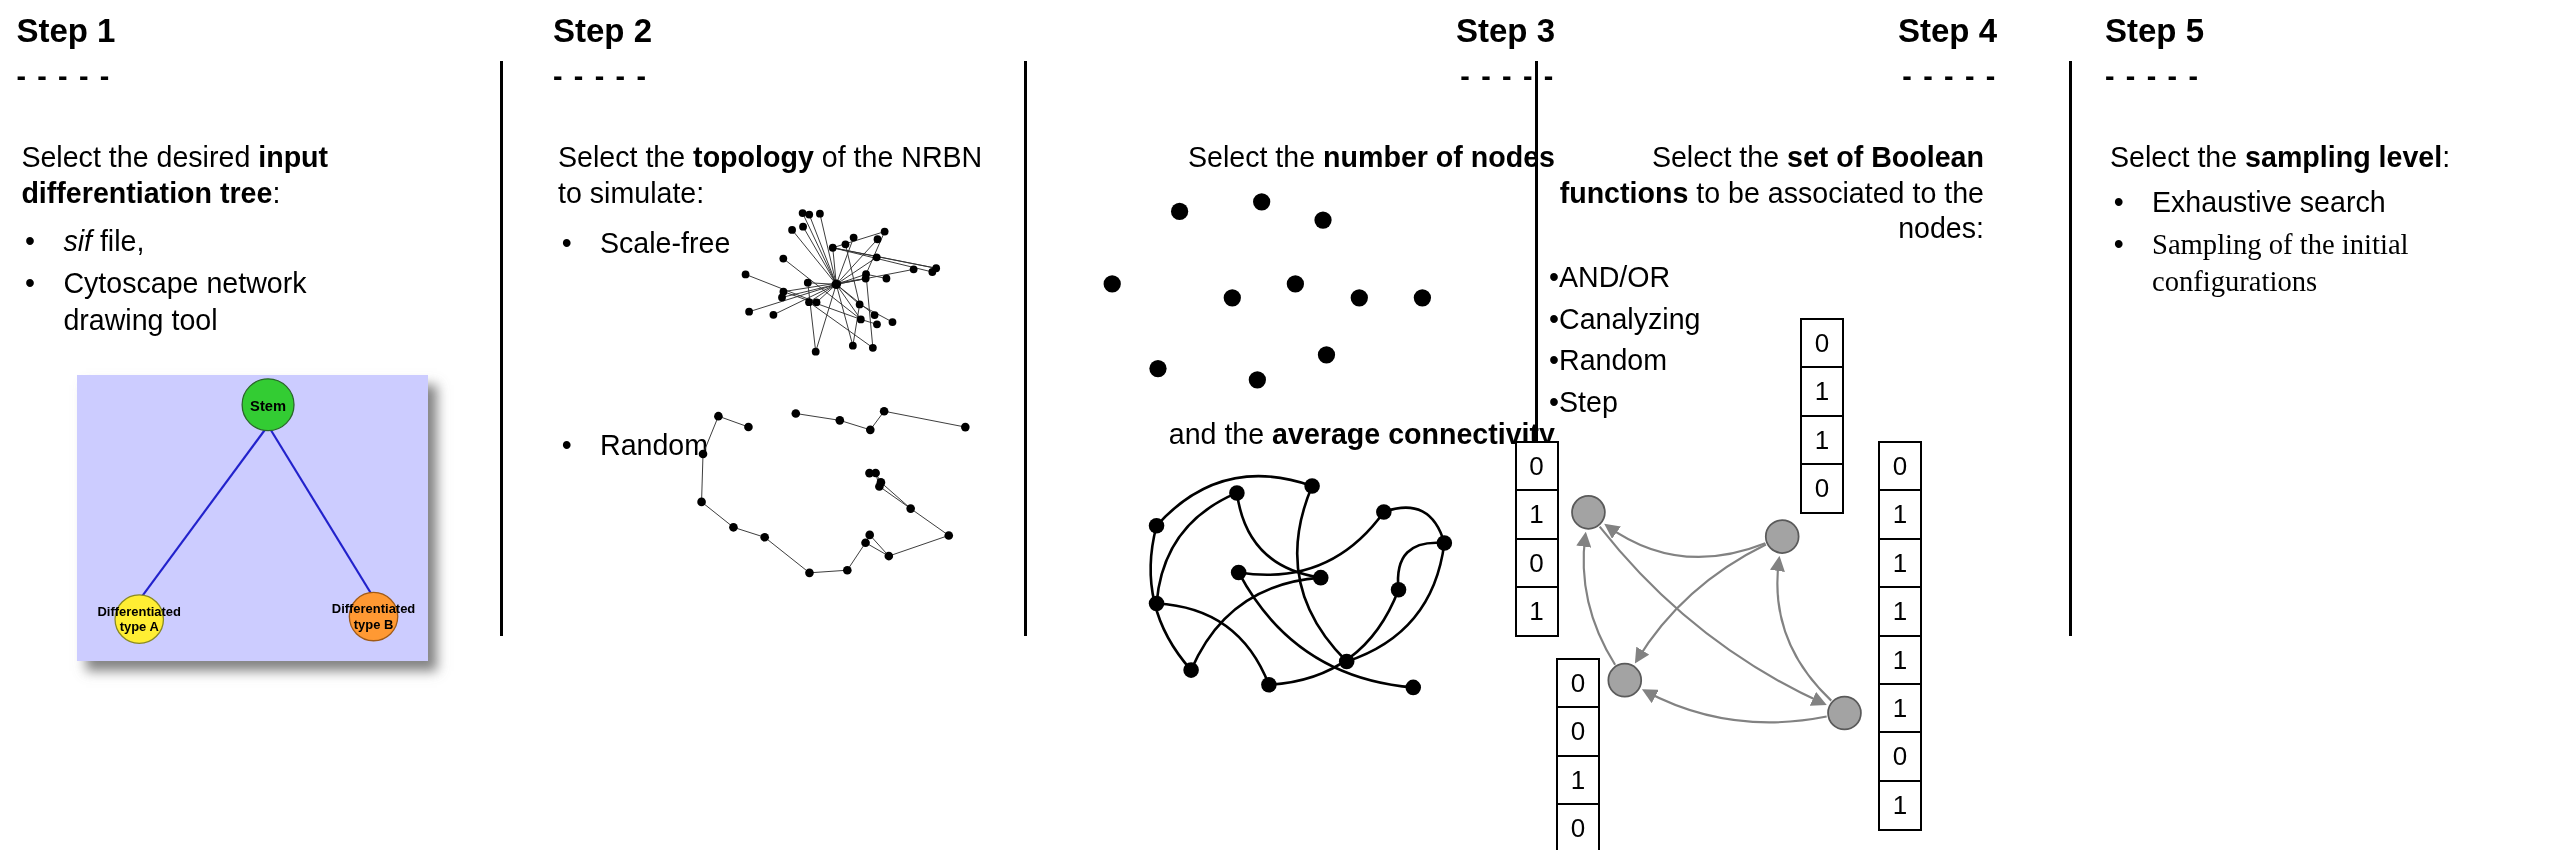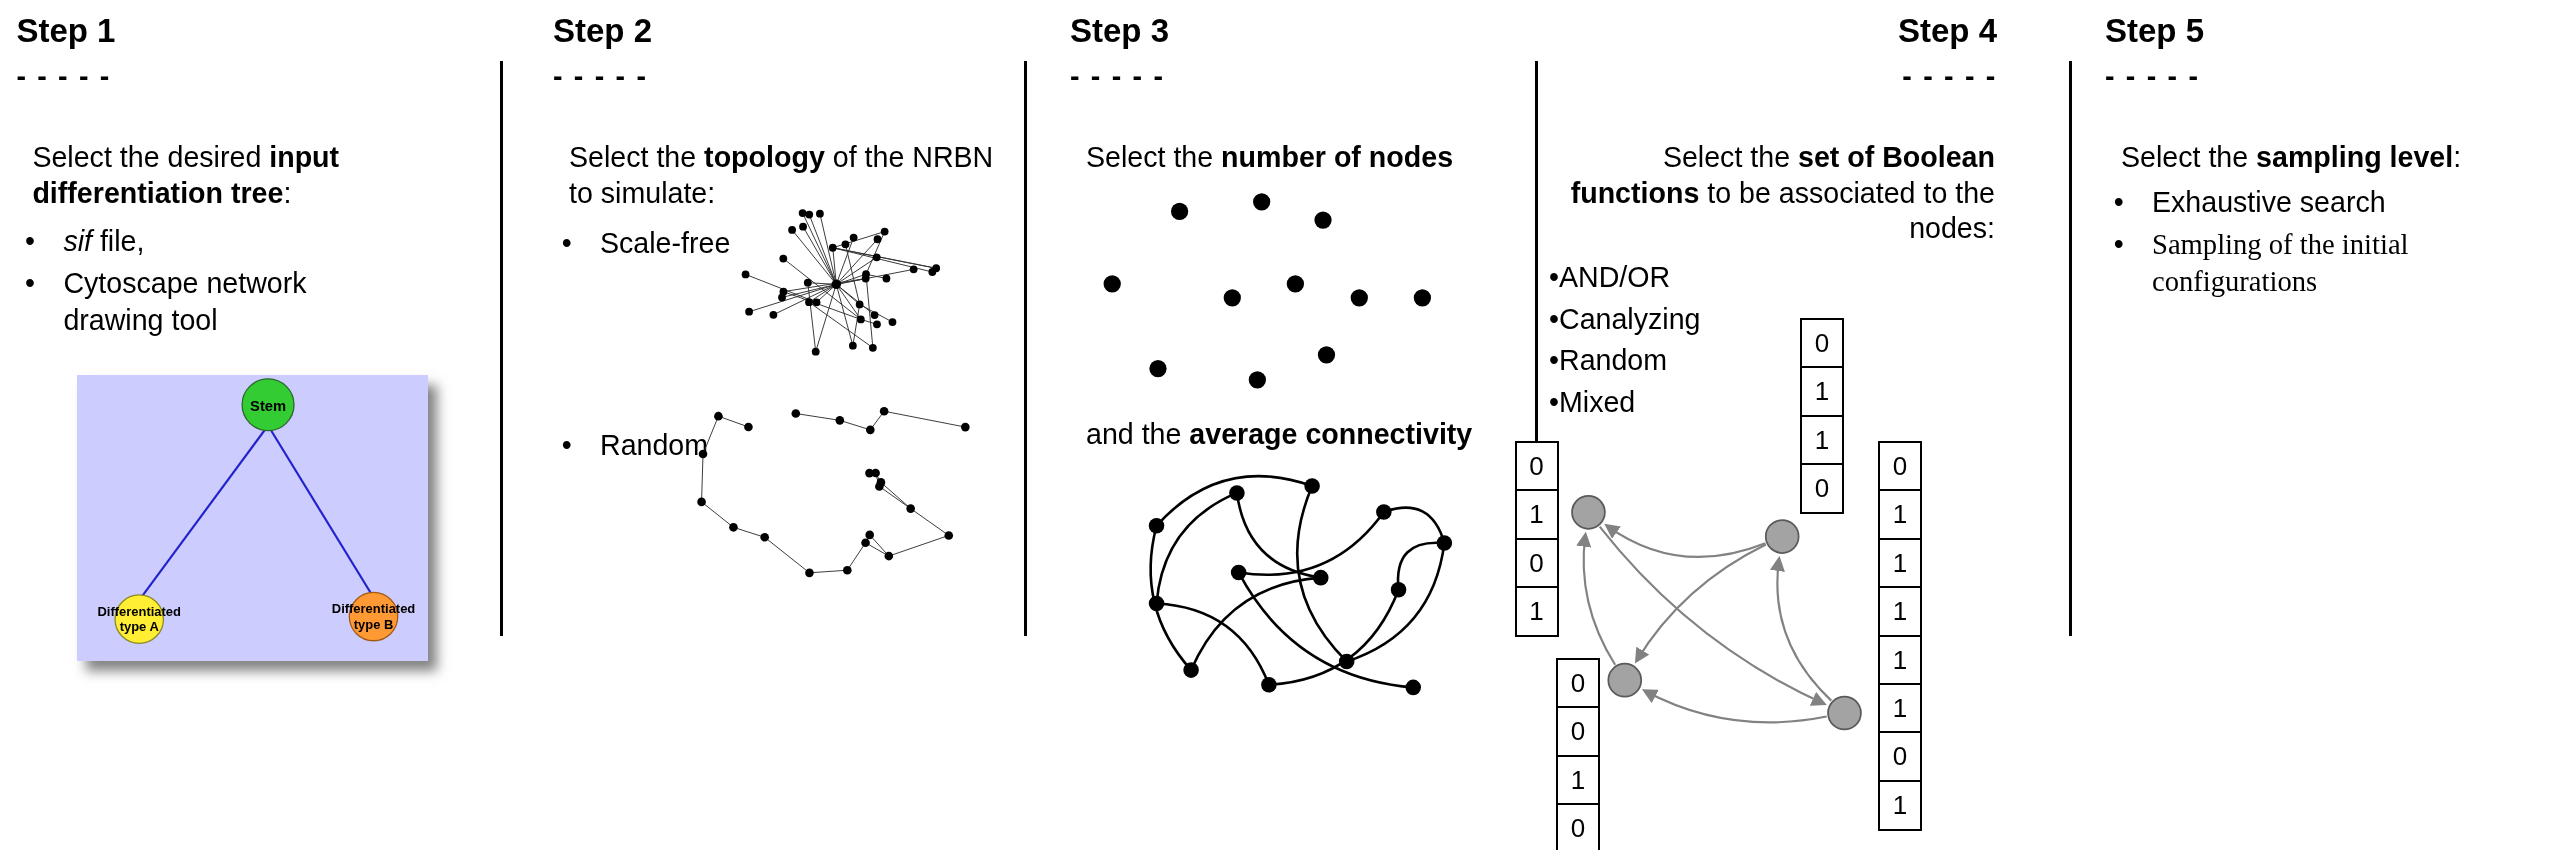--- a/index.html
+++ b/index.html
@@ -2,21 +2,21 @@
 <html style="font-size:14px"><head>
 <meta charset="utf-8">
 <style>
   html,body{margin:0;padding:0;background:#fff;}
   #page{position:relative;width:2576px;height:851px;background:#ffffff;overflow:hidden;
         font-family:"Liberation Sans",sans-serif;color:#000;}
   .divider{position:absolute;top:61px;height:575px;width:2.6px;background:#000;}
   .col{position:absolute;top:12px;}
   .title{font-size:33px;font-weight:bold;line-height:1.15;}
   .dashes{font-size:28.6px;font-weight:bold;margin-top:8.7px;letter-spacing:1.7px;line-height:1.2;}
-  .intro{font-size:28.6px;margin:47px 0 0 16px;line-height:1.25;}
+  .intro{font-size:28.6px;margin:47px 0 0 5px;line-height:1.25;}
   .b{font-weight:bold;}
   .it{font-style:italic;}
   .bullets{margin-top:12px;}
   .bullet-row{display:flex;font-size:28.6px;line-height:1.3;margin-top:4.3px;}
   .bullet-char{width:47px;padding-left:8.7px;box-sizing:border-box;flex:none;}
   .bullet-text{}
   .tree-panel{position:absolute;left:61px;top:363px;width:351px;height:286px;
               box-shadow:8.7px 9.5px 11.2px rgba(90,90,90,0.75);}
   .tree-label{font-family:"Liberation Sans",sans-serif;font-size:17px;font-weight:bold;}
   .tree-sublabel{font-family:"Liberation Sans",sans-serif;font-size:15px;font-weight:bold;}
@@ -198,21 +198,21 @@
         <circle cx="22.607871681451797" cy="70.57279121642932" r="5" fill="#000"></circle>
         <circle cx="226.7698012581095" cy="108.18432474788278" r="5" fill="#000"></circle>
         <circle cx="40.41724249208346" cy="26.838377237785608" r="5" fill="#000"></circle>
         <circle cx="222.40189724974334" cy="92.56717777065933" r="5" fill="#000"></circle>
         <circle cx="228.57088900869712" cy="103.50384752312675" r="5" fill="#000"></circle>
         <circle cx="145.81954510696232" cy="208.17443467816338" r="5" fill="#000"></circle>
         <circle cx="216.2575998781249" cy="42.63697226718068" r="5" fill="#000"></circle>
       </svg>
   </div>
 
-  <div class="col" style="left:1070px;width:485px;">
+  <div class="col" style="left:1070px;width:485px;text-align:right;">
     <div class="title">Step 3</div>
     <div class="dashes">- - - - -</div>
     <p class="intro"><span>Select the </span><span class="b">number of nodes</span></p>
     <p class="intro" style="margin-top:241px;"><span>and the </span><span class="b">average connectivity</span></p>
     <svg id="svg-dots" class="illus" style="left:1.7px;top:170px;" width="407" height="216" viewBox="0 0 470 250">
         <circle cx="124" cy="34" r="10" fill="#000"></circle>
         <circle cx="219" cy="23" r="10" fill="#000"></circle>
         <circle cx="290" cy="44" r="10" fill="#000"></circle>
         <circle cx="46" cy="118" r="10" fill="#000"></circle>
         <circle cx="185" cy="134" r="10" fill="#000"></circle>
@@ -265,21 +265,21 @@
       <div class="bullet-row">
         <span class="bullet-char">•</span>
         <span class="bullet-text">Canalyzing</span>
       </div>
       <div class="bullet-row">
         <span class="bullet-char">•</span>
         <span class="bullet-text">Random</span>
       </div>
       <div class="bullet-row">
         <span class="bullet-char">•</span>
-        <span class="bullet-text">Mixed</span>
+        <span class="bullet-text">Step</span>
       </div>
     </div>
 
     <svg id="svg-step4" style="left:-4.3px;top:291px;" width="519" height="545" viewBox="0 0 600 630">
         <defs>
           <marker id="ah" viewBox="0 0 10 10" refX="8" refY="5" markerWidth="7" markerHeight="7" orient="auto">
             <path d="M0,0 L10,5 L0,10 z" fill="#828282"></path>
           </marker>
         </defs>
         <path d="M 297.4821006407437 277.7492970392121 Q 197.30984645546908 317.5212283562474 114.05978870487152 257.24746863273265" fill="none" stroke="#828282" stroke-width="2.5" marker-end="url(#ah)"></path>

